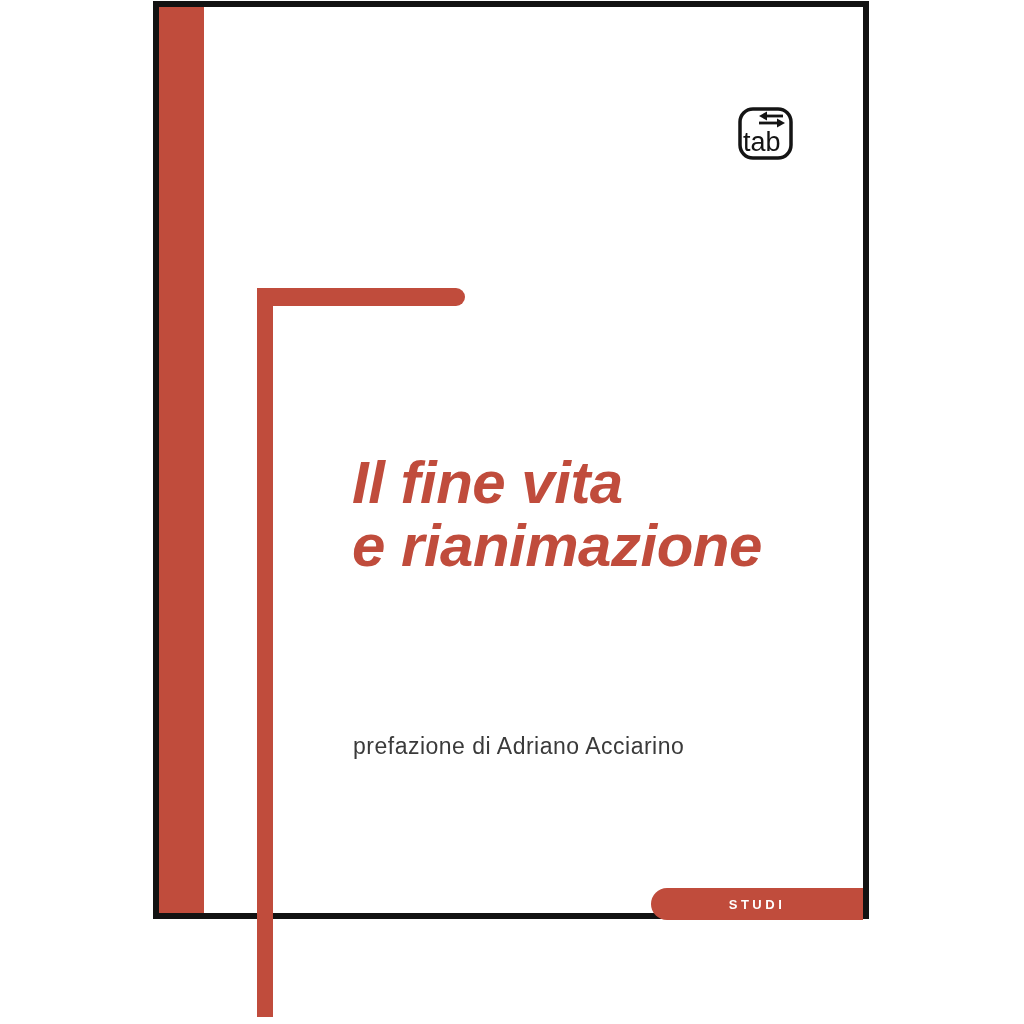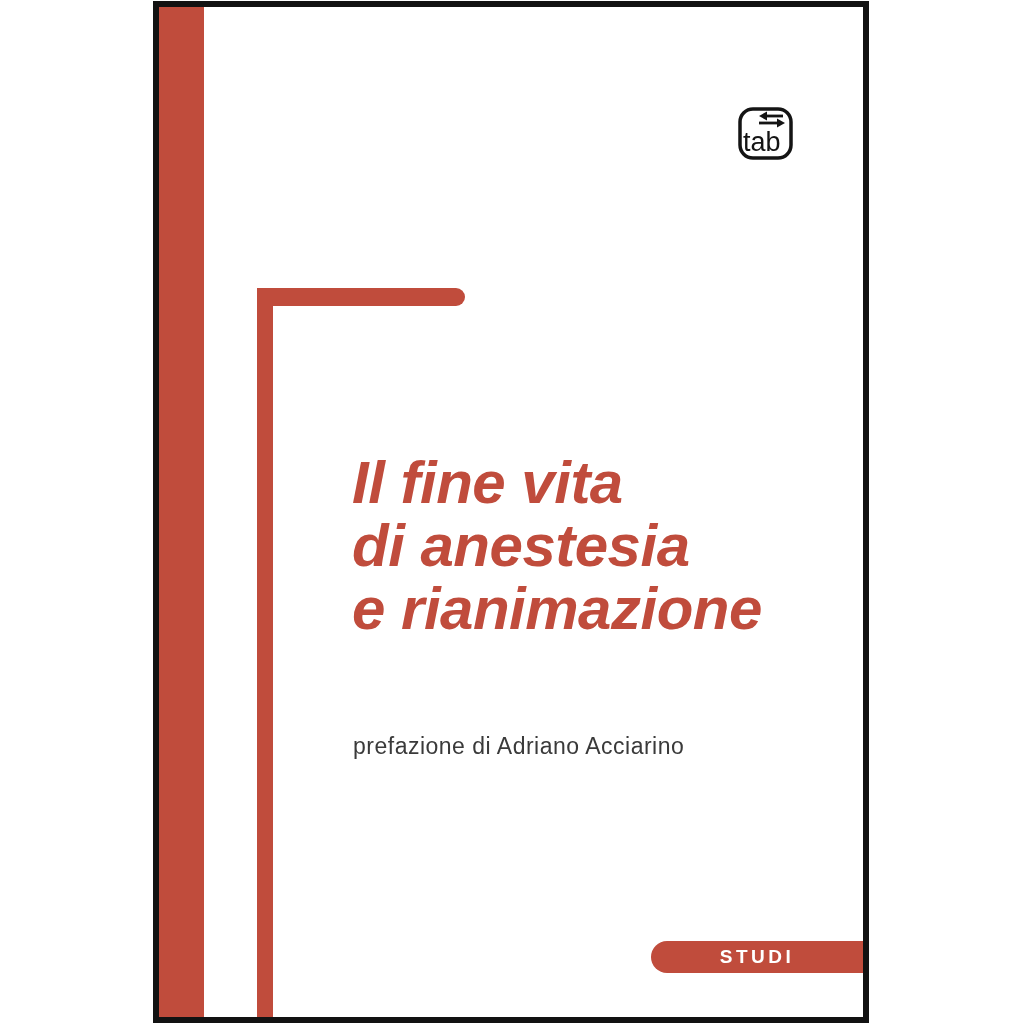--- a/index.html
+++ b/index.html
@@ -7,21 +7,21 @@
   .page {
     position: relative;
     width: 1024px; height: 1024px;
     background: #ffffff;
     font-family: "Liberation Sans", sans-serif;
     overflow: hidden;
   }
   .cover {
     position: absolute;
     left: 153px; top: 1px;
-    width: 716px; height: 1022px;
+    width: 716px; height: 918px;
     background: #ffffff;
     border: 6px solid #121212;
   }
   
   .stripe {
     position: absolute;
     left: 0; top: 0;
     width: 45px; height: 100%;
     background: #c04c3c;
   }
@@ -71,29 +71,29 @@
     left: 194px; top: 726px;
     font-size: 23px;
     font-weight: normal;
     letter-spacing: 0.5px;
     color: #3a3a3a;
     white-space: nowrap;
     text-align: right;
   }
   .series-badge {
     position: absolute;
-    left: 492px; top: 934px;
+    left: 492px; top: 881px;
     width: 212px; height: 32px;
     background: #c04c3c;
     border-radius: 16px 0 0 16px;
     display: flex;
     align-items: center;
     justify-content: center;
     color: #ffffff;
-    font-size: 19px;
+    font-size: 13px;
     font-weight: bold;
     letter-spacing: 3.5px;
   }
   .logo svg text {
     font-family: "Liberation Sans", sans-serif;
     font-weight: normal;
   }
 </style>
 </head>
 <body>
@@ -118,21 +118,20 @@
         </g>
         <text x="5" y="44" font-size="27" fill="#141414">tab</text>
       </svg>
     </div>
 
     <div class="author">
     </div>
 
     <div class="title">
       <div>Il fine vita</div>
-      <div>di anestesia</div>
       <div>e rianimazione</div>
     </div>
 
     <div class="subtitle">prefazione di Adriano Acciarino</div>
 
     <div class="series-badge">
       <span>STUDI</span>
     </div>
 
   </div>

